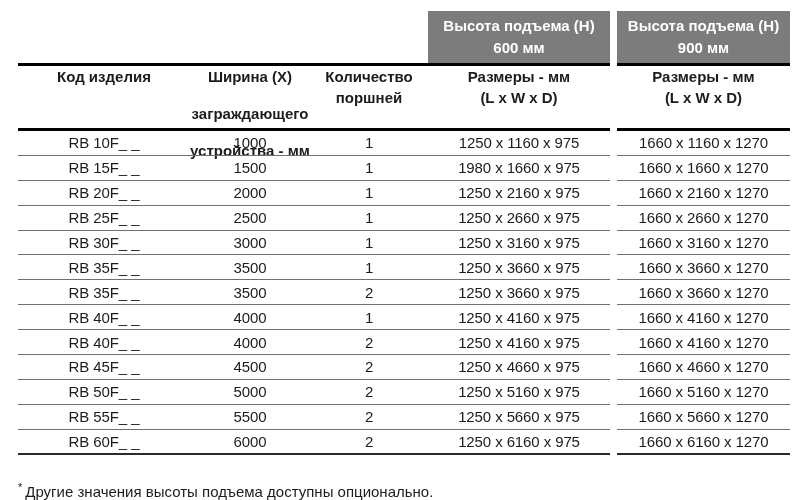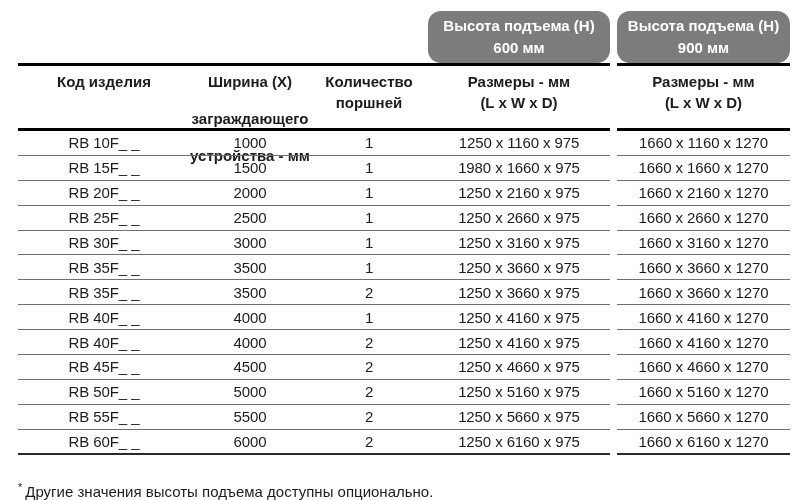--- a/index.html
+++ b/index.html
@@ -28,30 +28,28 @@
   .spacer3{width:410px;}
 
   
   .band{height:52px;}
   .band-cell{
     background:var(--header-gray);
     color:var(--header-gray-text);
     font-weight:bold;font-size:15px;line-height:22px;
     display:flex;flex-direction:column;align-items:center;justify-content:center;
     text-align:center;
-    border-radius:13px;
   }
 
   
   .hrow .hcell{
     box-sizing:border-box;
     border-top:3px solid var(--line-thick);
     border-bottom:3px solid var(--line-thick);
     height:68px;
-    padding-top:5px;
     display:flex;flex-direction:column;align-items:center;
     font-weight:bold;font-size:15px;line-height:21px;
     text-align:center;
   }
   .hrow .cg{height:68px;}
 
   
   .drow{height:24.9px;}
   .drow .cell{
     box-sizing:border-box;

